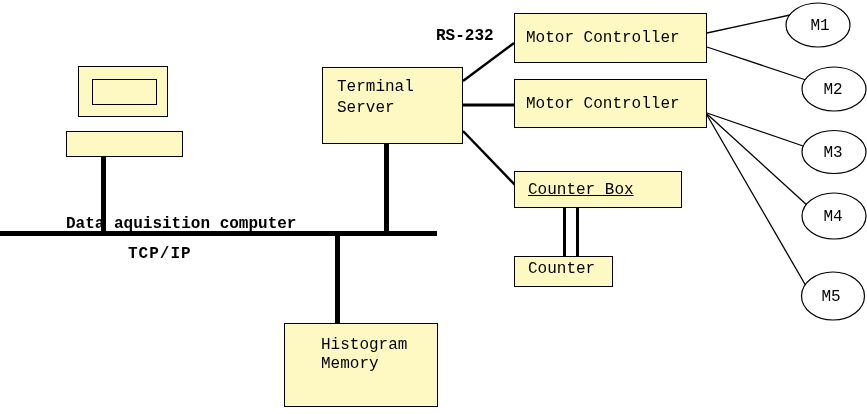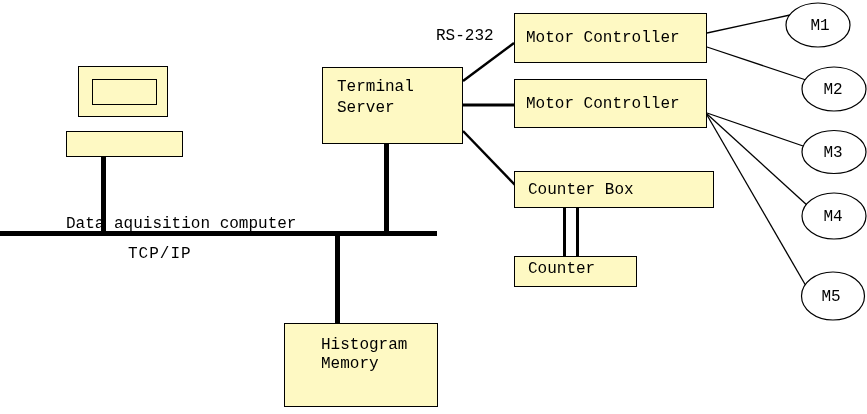--- a/index.html
+++ b/index.html
@@ -29,20 +29,21 @@
   .box .txt { display: block; white-space: nowrap; }
   .node-terminal-server { padding: 9px 0 0 14px; line-height: 21px; }
   .node-mc { display: flex; align-items: center; padding-left: 11px; }
   .node-counter-box { display: flex; align-items: center; padding-left: 13px; }
   .node-counter { padding: 3px 0 0 13px; }
   .node-histogram { padding: 12px 0 0 36px; line-height: 19px; }
   .floating-label {
     position: absolute;
     z-index: 3;
     white-space: nowrap;
+    font-weight: bold;
   }
   .tcpip-label { letter-spacing: 1px; }
   .motor-label {
     position: absolute;
     z-index: 3;
     transform: translate(-50%, -50%);
     white-space: nowrap;
   }
 </style>
 </head>
@@ -89,24 +90,24 @@
 
   <div class="floating-label" style="left:436px; top:27px;">RS-232</div>
 
   <div class="box node-mc" style="left:514px; top:13px; width:193px; height:50px;">
     <span class="txt">Motor Controller</span>
   </div>
   <div class="box node-mc" style="left:514px; top:79px; width:193px; height:49px;">
     <span class="txt">Motor Controller</span>
   </div>
 
-  <div class="box node-counter-box" style="left:514px; top:171px; width:200px; height:37px;">
+  <div class="box node-counter-box" style="left:514px; top:171px; width:168px; height:37px;text-decoration:underline;">
     <span class="txt">Counter Box</span>
   </div>
-  <div class="box node-counter" style="left:514px; top:256px; width:123px; height:31px;">
+  <div class="box node-counter" style="left:514px; top:256px; width:99px; height:31px;">
     <span class="txt">Counter</span>
   </div>
 
   <div class="floating-label tcpip-label" style="left:128px; top:245px;">TCP/IP</div>
 
   <div class="box node-histogram" style="left:284px; top:323px; width:154px; height:84px;">
     <span class="txt">Histogram</span>
     <span class="txt">Memory</span>
   </div>
 

